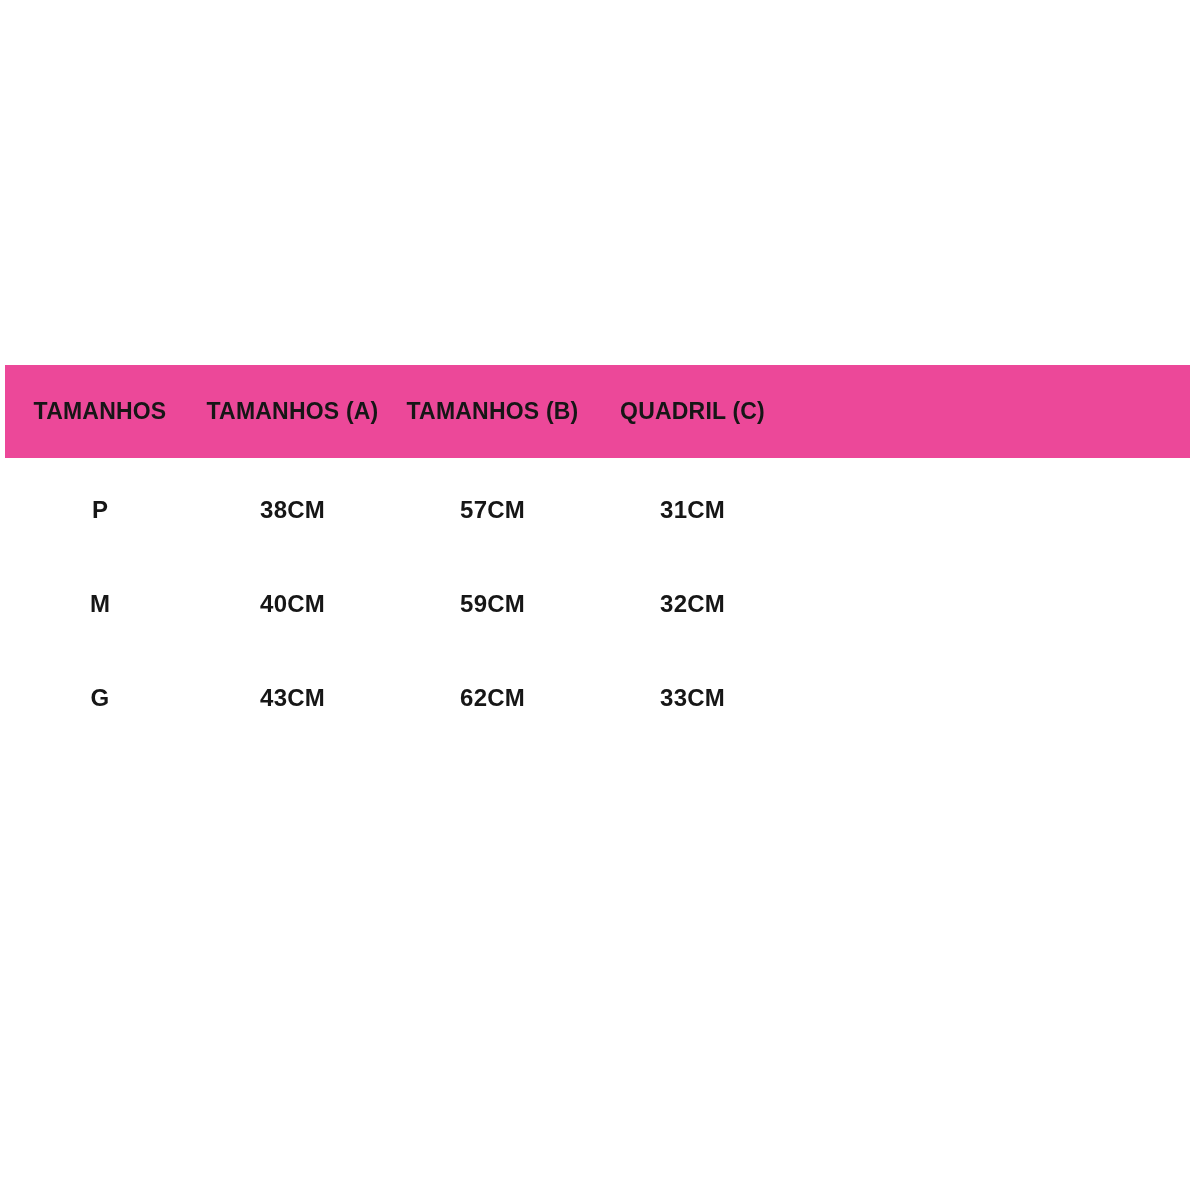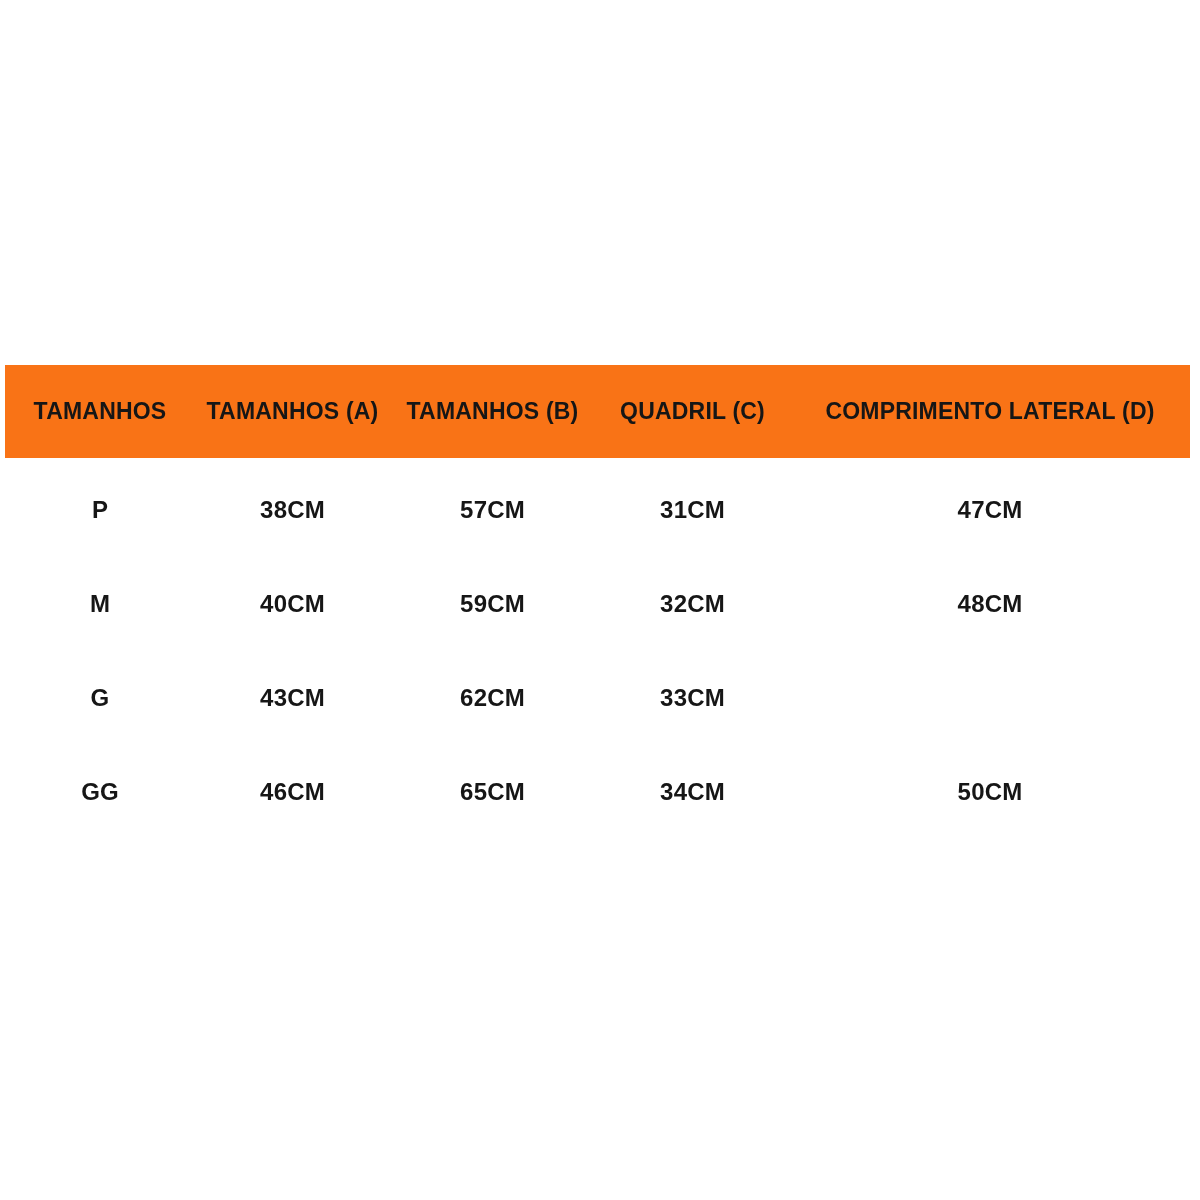--- a/index.html
+++ b/index.html
@@ -21,21 +21,21 @@
     top: 365px;
     width: 1185px;
   }
   .grid-row {
     display: grid;
     grid-template-columns: 190px 195px 205px 195px 400px;
     align-items: center;
   }
   .header-row {
     height: 93px;
-    background: #f97316;
+    background: #ec4899;
   }
   .header-cell {
     text-align: center;
     font-weight: bold;
     font-size: 23px;
     letter-spacing: 0.2px;
     color: #161616;
     white-space: nowrap;
   }
   .body-rows {
@@ -56,50 +56,40 @@
 </head>
 <body>
 
 <div class="size-table">
 
   <div class="grid-row header-row">
     <div class="header-cell">TAMANHOS</div>
     <div class="header-cell">TAMANHOS (A)</div>
     <div class="header-cell">TAMANHOS (B)</div>
     <div class="header-cell">QUADRIL (C)</div>
-    <div class="header-cell">COMPRIMENTO LATERAL (D)</div>
   </div>
 
   <div class="body-rows">
 
     <div class="grid-row data-row">
       <div class="data-cell">P</div>
       <div class="data-cell">38CM</div>
       <div class="data-cell">57CM</div>
       <div class="data-cell">31CM</div>
-      <div class="data-cell">47CM</div>
     </div>
 
     <div class="grid-row data-row">
       <div class="data-cell">M</div>
       <div class="data-cell">40CM</div>
       <div class="data-cell">59CM</div>
       <div class="data-cell">32CM</div>
-      <div class="data-cell">48CM</div>
     </div>
 
     <div class="grid-row data-row">
       <div class="data-cell">G</div>
       <div class="data-cell">43CM</div>
       <div class="data-cell">62CM</div>
       <div class="data-cell">33CM</div>
     </div>
 
-    <div class="grid-row data-row">
-      <div class="data-cell">GG</div>
-      <div class="data-cell">46CM</div>
-      <div class="data-cell">65CM</div>
-      <div class="data-cell">34CM</div>
-      <div class="data-cell">50CM</div>
-    </div>
 
   </div>
 </div>
 
 </body></html>

